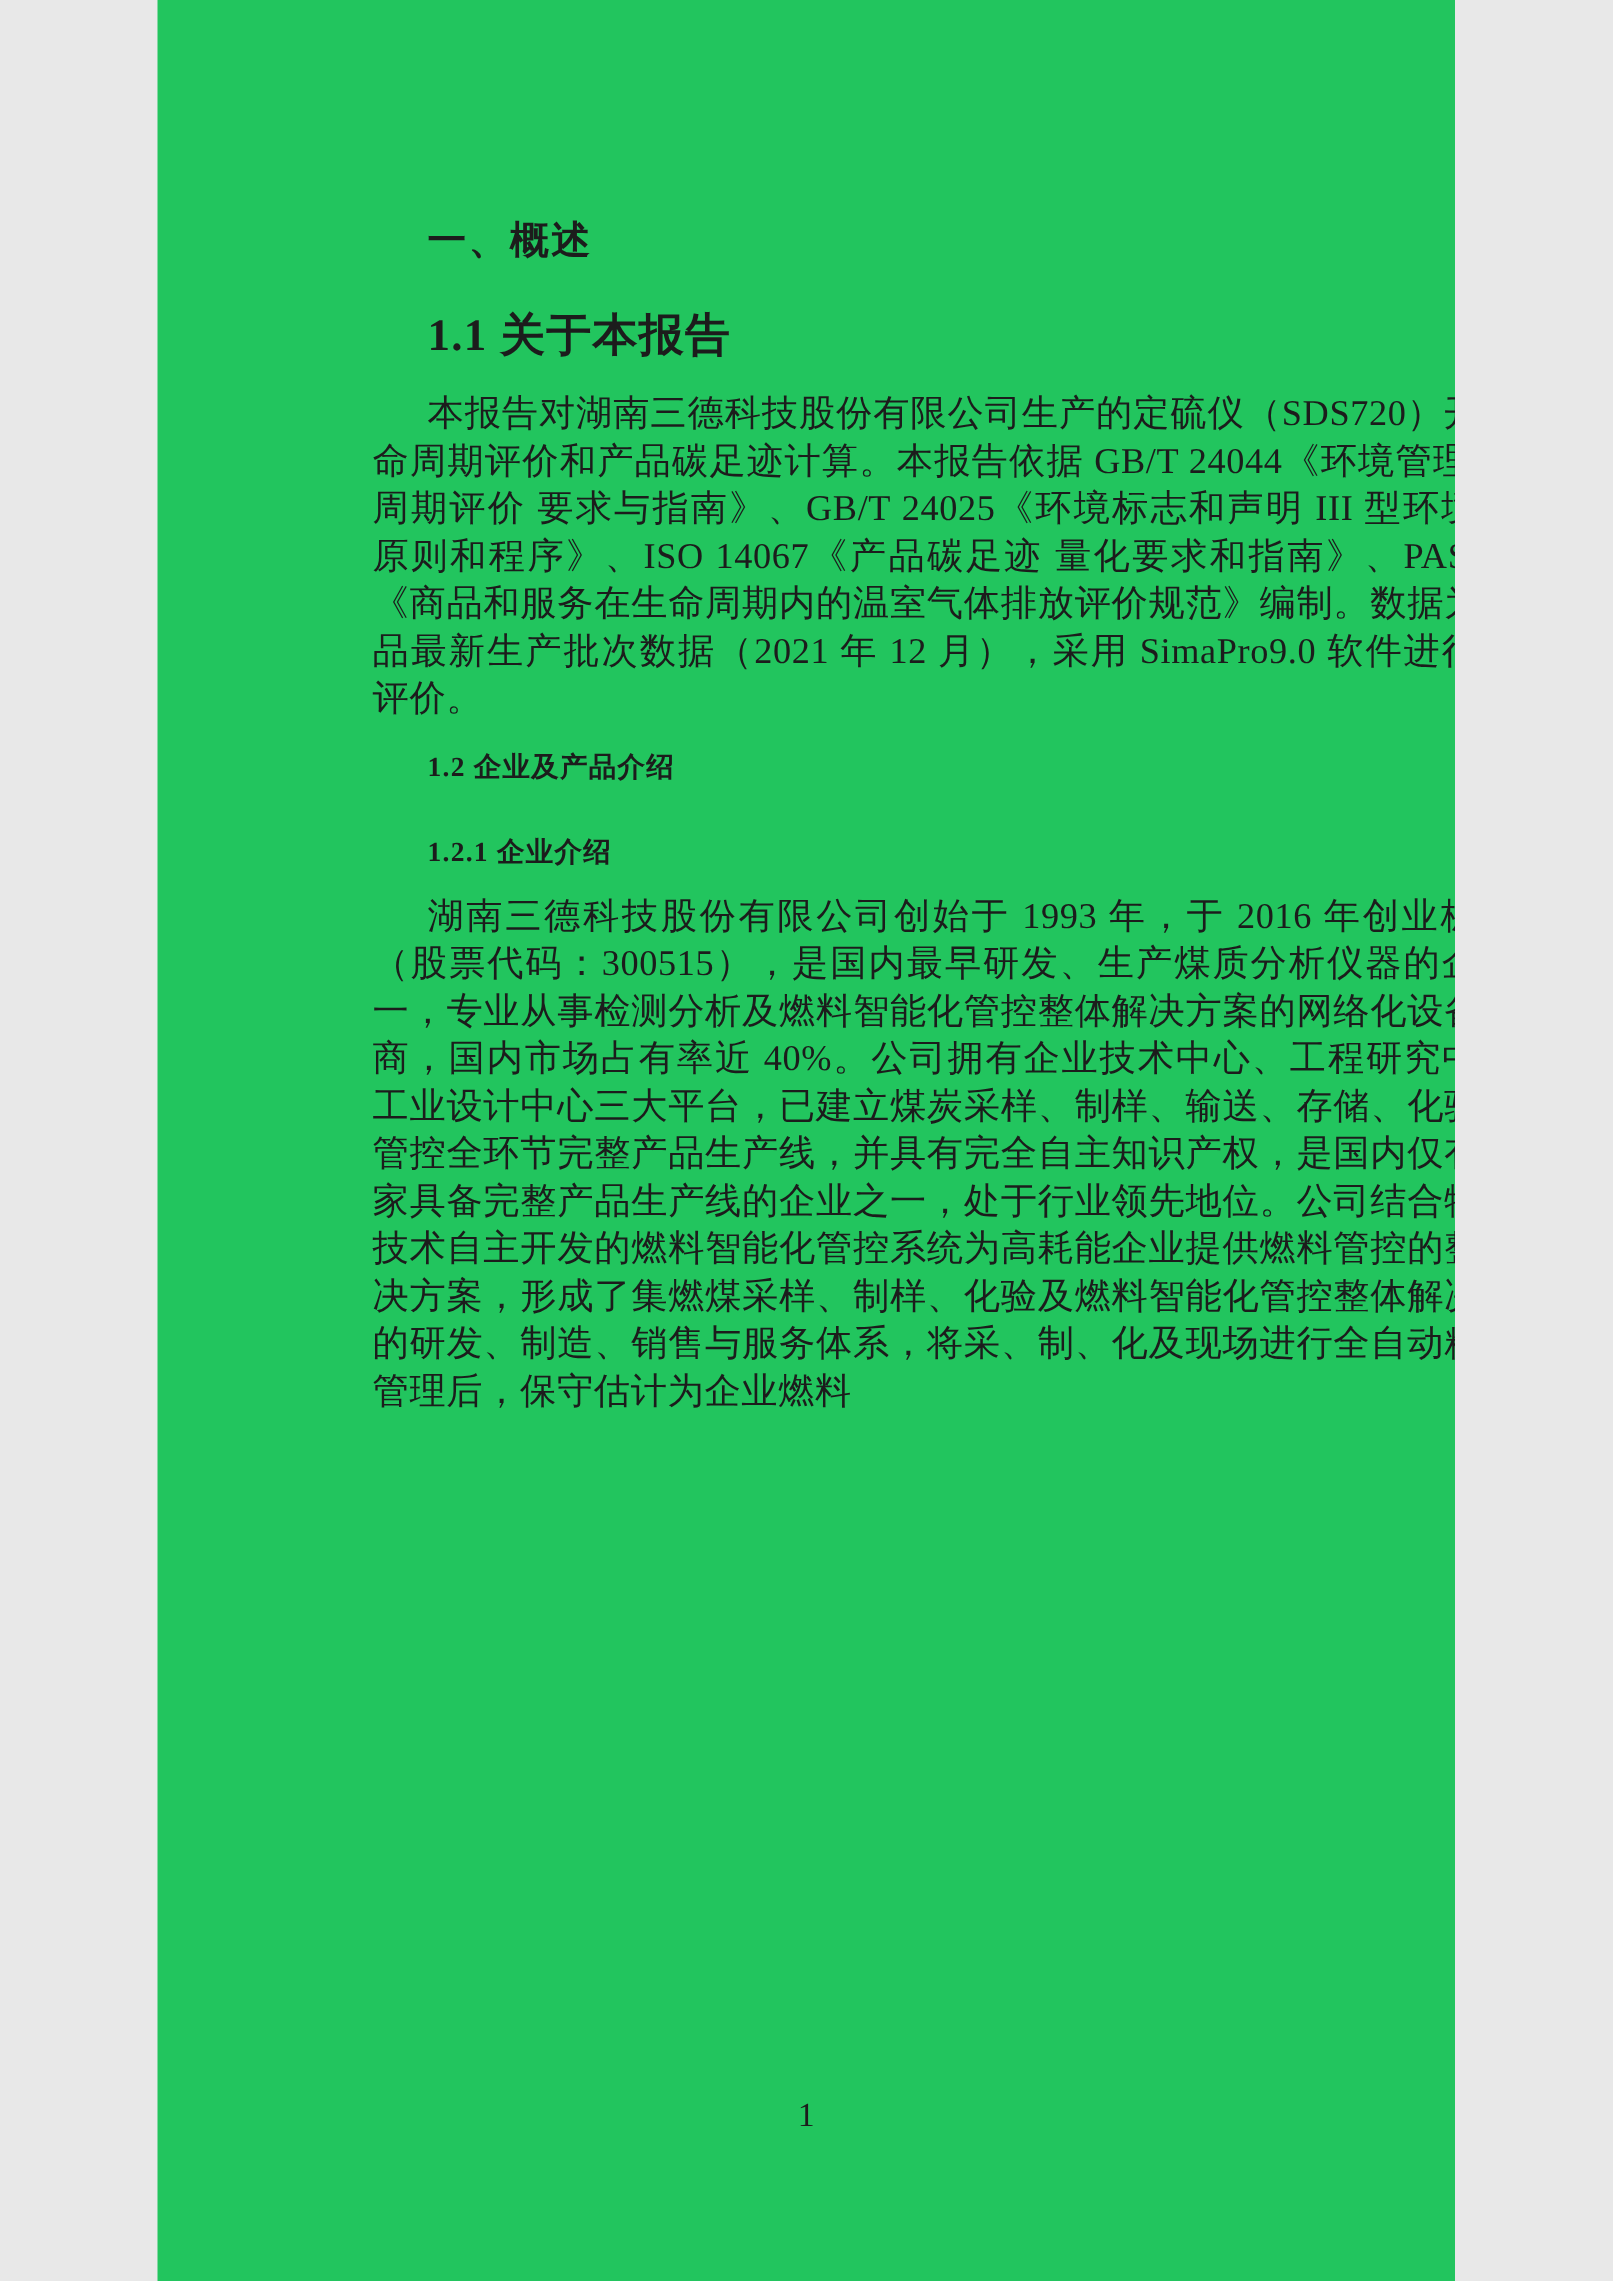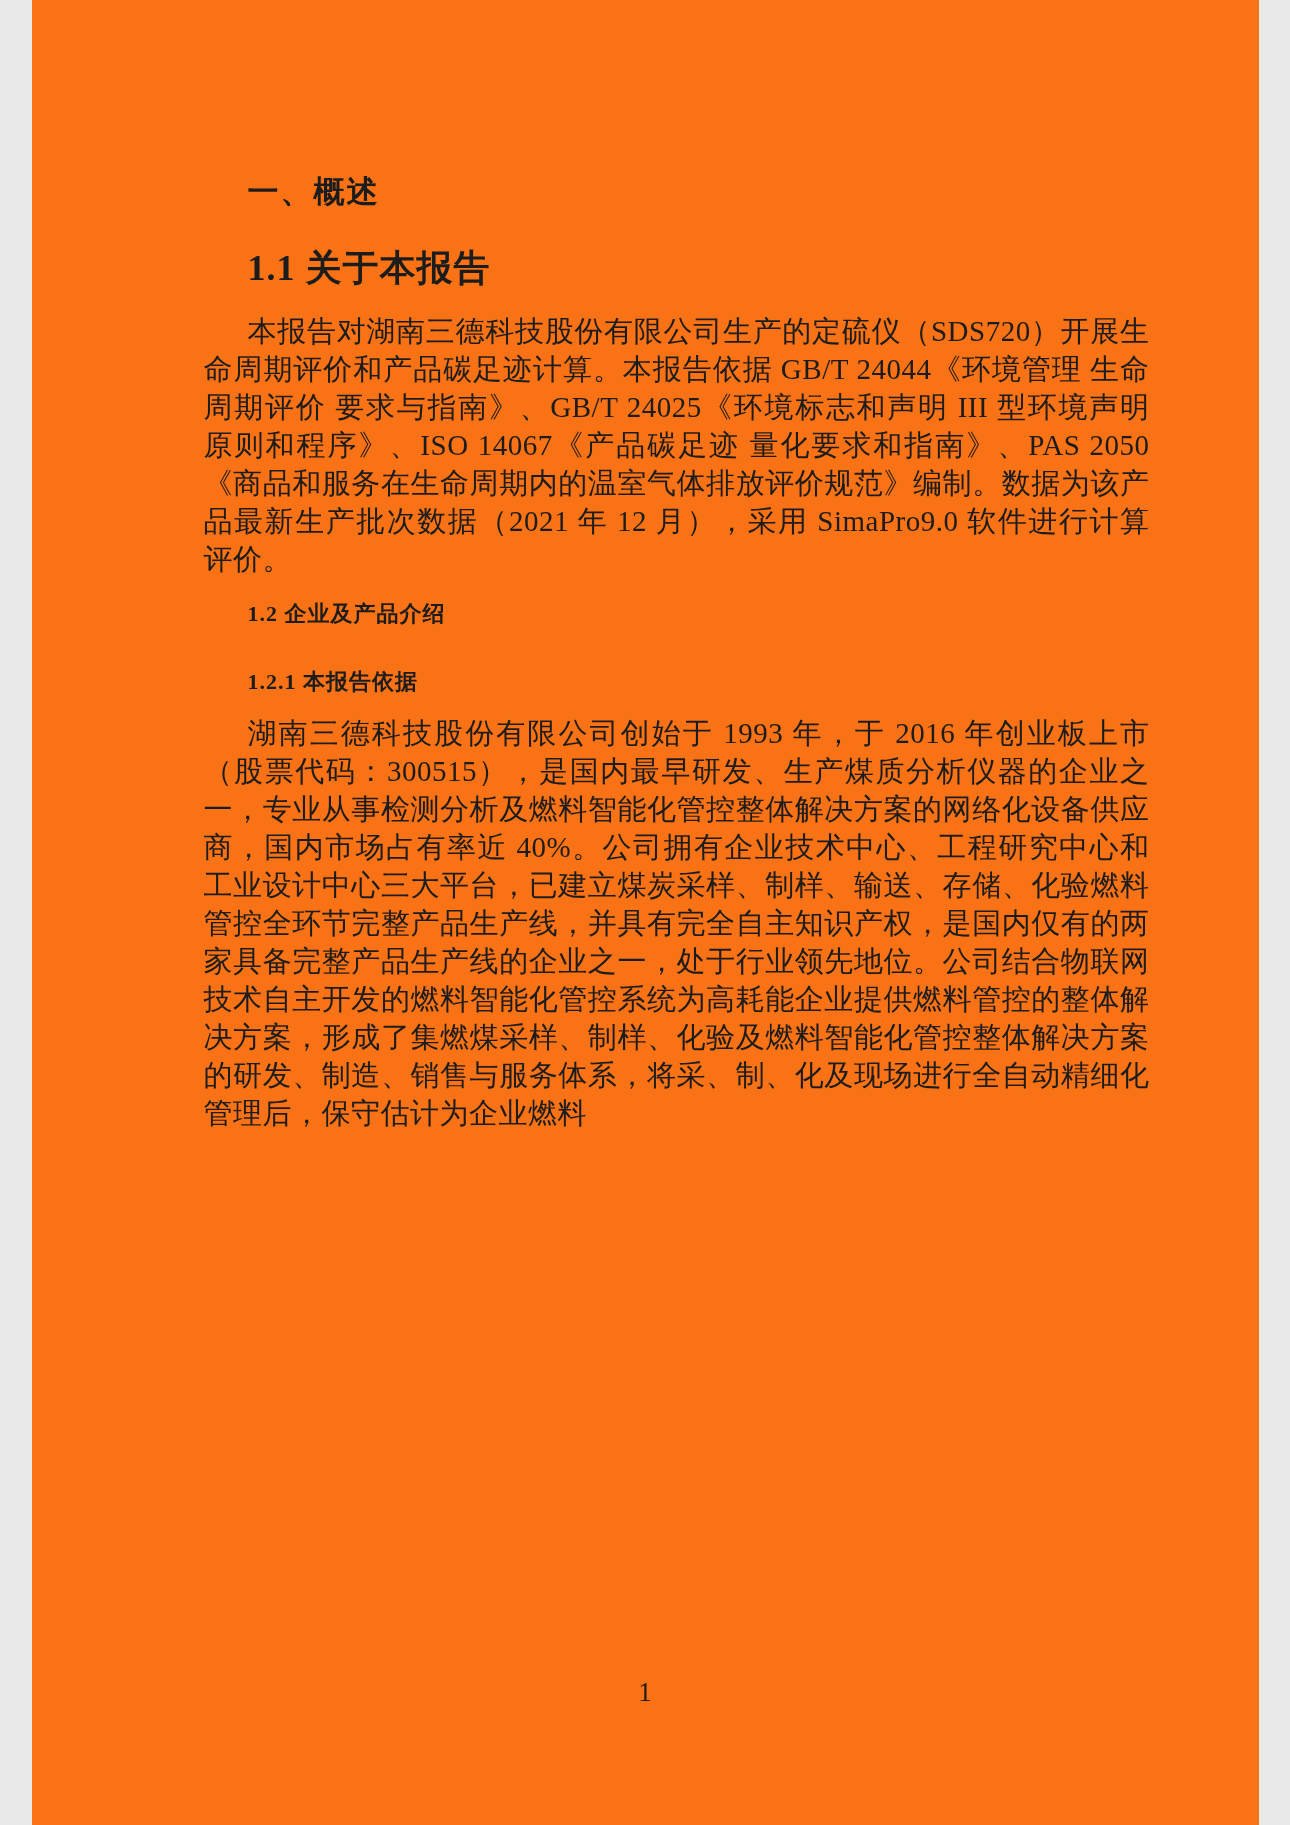--- a/index.html
+++ b/index.html
@@ -2,28 +2,27 @@
 <html><head>
 <meta charset="utf-8">
 <style>
   html, body {
     margin: 0;
     padding: 0;
     background: #e8e8e8;
   }
   .page {
     position: relative;
-    width: 1184px;
+    width: 1038px;
     height: 1825px;
     margin: 0 auto;
-    background: #f97316;
+    background: #22c55e;
     color: #1c1c1c;
     font-family: "Liberation Serif", "DejaVu Serif", serif;
     overflow: hidden;
-    padding-left: 43px;
   }
   .content {
     position: absolute;
     top: 160px;
     left: 172px;
     width: 946px;
   }
   .h-overview {
     margin: 0 0 0 44px;
     font-size: 31px;
@@ -77,20 +76,20 @@
   <div class="content">
 
     <h1 class="h-overview">一、概述</h1>
 
     <h2 class="h-sub">1.1 关于本报告</h2>
 
     <p class="body-para para-1">本报告对湖南三德科技股份有限公司生产的定硫仪（SDS720）开展生命周期评价和产品碳足迹计算。本报告依据 GB/T 24044《环境管理 生命周期评价 要求与指南》、GB/T 24025《环境标志和声明 III 型环境声明 原则和程序》、ISO 14067《产品碳足迹 量化要求和指南》、PAS 2050《商品和服务在生命周期内的温室气体排放评价规范》编制。数据为该产品最新生产批次数据（2021 年 12 月），采用 SimaPro9.0 软件进行计算评价。</p>
 
     <h2 class="h-sub2">1.2 企业及产品介绍</h2>
 
-    <h3 class="h-sub2">1.2.1 本报告依据</h3>
+    <h3 class="h-sub2">1.2.1 企业介绍</h3>
 
     <p class="body-para para-2">湖南三德科技股份有限公司创始于 1993 年，于 2016 年创业板上市（股票代码：300515），是国内最早研发、生产煤质分析仪器的企业之一，专业从事检测分析及燃料智能化管控整体解决方案的网络化设备供应商，国内市场占有率近 40%。公司拥有企业技术中心、工程研究中心和工业设计中心三大平台，已建立煤炭采样、制样、输送、存储、化验燃料管控全环节完整产品生产线，并具有完全自主知识产权，是国内仅有的两家具备完整产品生产线的企业之一，处于行业领先地位。公司结合物联网技术自主开发的燃料智能化管控系统为高耗能企业提供燃料管控的整体解决方案，形成了集燃煤采样、制样、化验及燃料智能化管控整体解决方案的研发、制造、销售与服务体系，将采、制、化及现场进行全自动精细化管理后，保守估计为企业燃料</p>
 
   </div>
 
   <div class="page-number">1</div>
 </div>
 
 </body></html>

